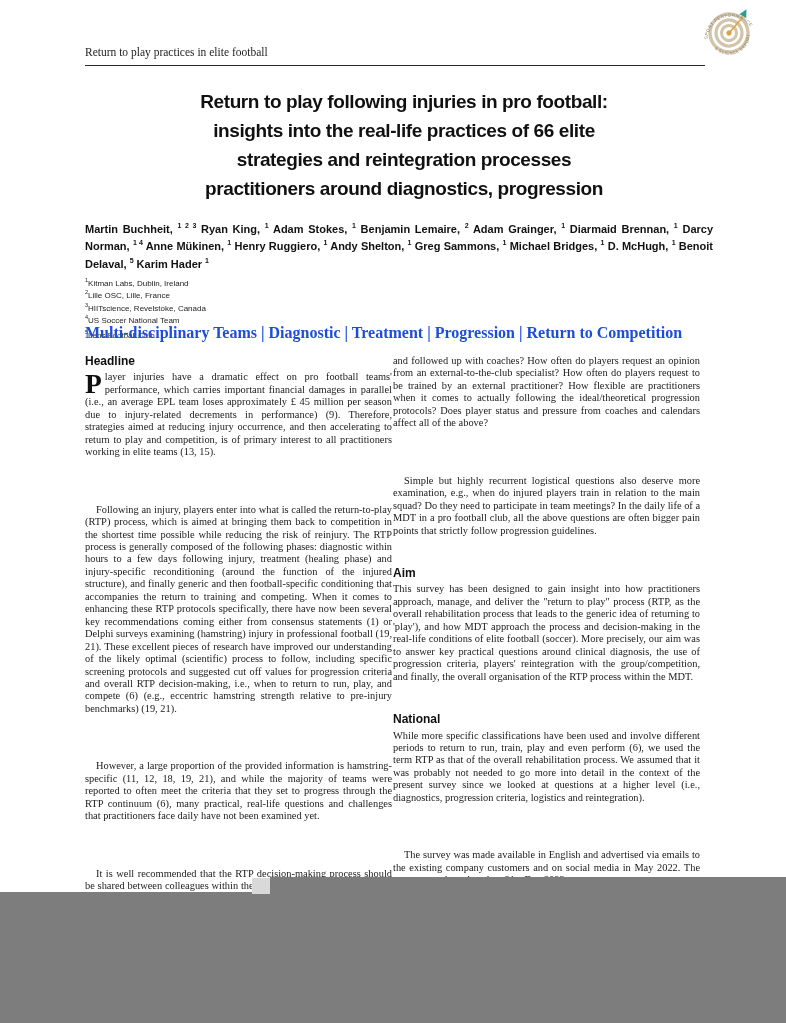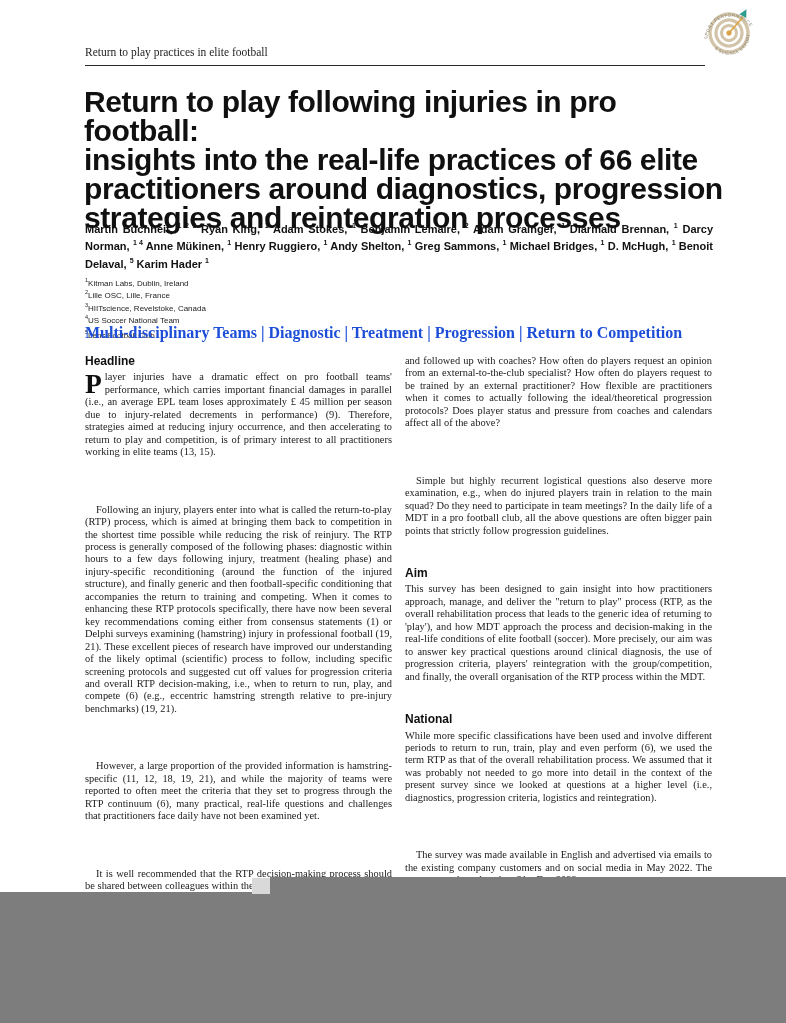--- a/index.html
+++ b/index.html
@@ -11,42 +11,42 @@
     position:absolute; left:85px; top:46px; font-size:11.5px; color:#1d1d1d;
   }
   .head-rule {
     position:absolute; left:85px; top:65px; width:620px; height:0;
     border-top:1.4px solid #2a2a2a;
   }
   .logo { position:absolute; left:698px; top:2px; width:62px; height:62px; }
   .title {
     position:absolute; left:84px; top:87px; width:640px;
     font-family:"Liberation Sans", sans-serif; font-weight:bold;
-    font-size:30px; line-height:29px; letter-spacing:-0.4px; color:#101010;
+    font-size:19px; line-height:29px; letter-spacing:-0.4px; color:#101010;text-align:center;
   }
   .authors {
     position:absolute; left:85px; top:219px; width:628px;
     font-family:"Liberation Sans", sans-serif; font-weight:bold;
     font-size:11px; line-height:13.8px; color:#111; text-align:justify;
   }
   .authors sup { font-size:7px; }
   .affiliations {
     position:absolute; left:85px; top:276px; width:400px;
     font-family:"Liberation Sans", sans-serif; font-size:8px;
     line-height:9.6px; color:#222;
   }
   .affiliations .aff-line sup { font-size:5.5px; }
   .affiliations .aff-line:nth-child(5) { margin-top:3px; }
   .keywords {
     position:absolute; left:85px; top:324px; font-size:16px;
     font-weight:bold; color:#1d4ed8;
   }
   .columns {
     position:absolute; left:85px; top:355px; width:627px;
-    display:flex; gap:13px; align-items:flex-start;
+    display:flex; gap:1px; align-items:flex-start;
   }
   .col {
     width:307px; font-size:10.4px; line-height:12.45px;
     text-align:justify; color:#1a1a1a;
   }
   .col .heading {
     font-family:"Liberation Sans", sans-serif; font-weight:bold;
     font-size:12px; text-align:left; margin:0 0 4px 0; color:#0f0f0f;
   }
   .col .heading + p { text-indent:0; }
@@ -99,22 +99,22 @@
         <text font-family="Liberation Sans, sans-serif" font-size="4.2" letter-spacing="0.5" fill="#8f8673">
           <textPath href="#arcBot" startOffset="10%">&amp; SCIENCE REPORTS</textPath>
         </text>
       </g>
     </svg>
   </div>
 
   <div class="title" id="title">
       <div class="title-line">Return to play following injuries in pro football:</div>
       <div class="title-line">insights into the real-life practices of 66 elite</div>
+      <div class="title-line">strategies and reintegration processes</div>
       <div class="title-line">practitioners around diagnostics, progression</div>
-      <div class="title-line">strategies and reintegration processes</div>
     </div>
 
   <div class="authors" id="authors"><span class="author">Martin Buchheit, <sup>1 2 3</sup>  </span><span class="author">Ryan King, <sup>1</sup>  </span><span class="author">Adam Stokes, <sup>1</sup>  </span><span class="author">Benjamin Lemaire, <sup>2</sup>  </span><span class="author">Adam Grainger, <sup>1</sup>  </span><span class="author">Diarmaid Brennan, <sup>1</sup>  </span><span class="author">Darcy Norman, <sup>1 4</sup>  </span><span class="author">Anne Mükinen, <sup>1</sup>  </span><span class="author">Henry Ruggiero, <sup>1</sup>  </span><span class="author">Andy Shelton, <sup>1</sup>  </span><span class="author">Greg Sammons, <sup>1</sup>  </span><span class="author">Michael Bridges, <sup>1</sup>  </span><span class="author">D. McHugh, <sup>1</sup>  </span><span class="author">Benoit Delaval, <sup>5</sup>  </span><span class="author">Karim Hader <sup>1</sup>  </span></div>
 
   <div class="affiliations" id="affiliations">
       <div class="aff-line"><sup>1</sup>Kitman Labs, Dublin, Ireland</div>
       <div class="aff-line"><sup>2</sup>Lille OSC, Lille, France</div>
       <div class="aff-line"><sup>3</sup>HIITscience, Revelstoke, Canada</div>
       <div class="aff-line"><sup>4</sup>US Soccer National Team</div>
       <div class="aff-line"><sup>5</sup>Lens Football Club</div>

